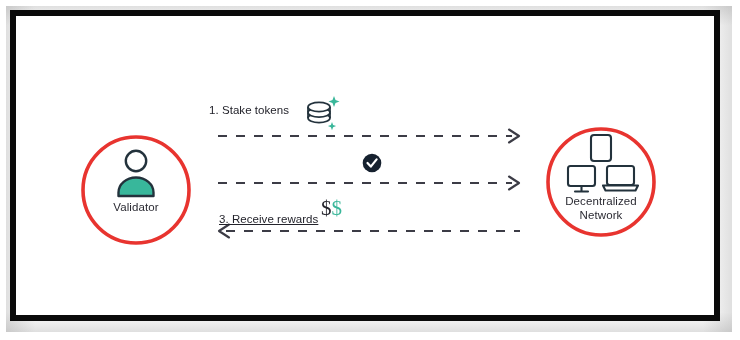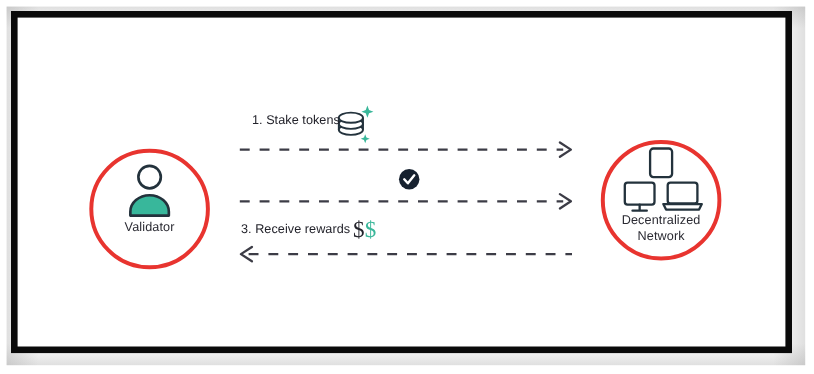--- a/index.html
+++ b/index.html
@@ -149,22 +149,22 @@
     </g>
   </svg>
 
   <div class="node-label" style="left:86px; top:200px; width:100px;">Validator</div>
 
   <div class="node-label two-line" style="left:551px; top:194px;">
     <div>Decentralized</div>
     <div>Network</div>
   </div>
 
-  <div class="step-label" style="left:229px; top:104px;">1. Stake tokens</div>
+  <div class="step-label" style="left:209px; top:104px;">1. Stake tokens</div>
 
 
-  <div class="step-label" style="left:219px; top:203px;">3. Receive rewards</div>
+  <div class="step-label" style="left:219px; top:213px;text-decoration:underline;">3. Receive rewards</div>
 
   <div class="icon-box" style="left:321px; top:198px; font-size:21px; line-height:21px; font-family:'Liberation Serif', serif;">
     <span style="color:#23232b;">$</span><span style="color:#3ab79a;">$</span>
   </div>
 
 </div>
 
 </body></html>

